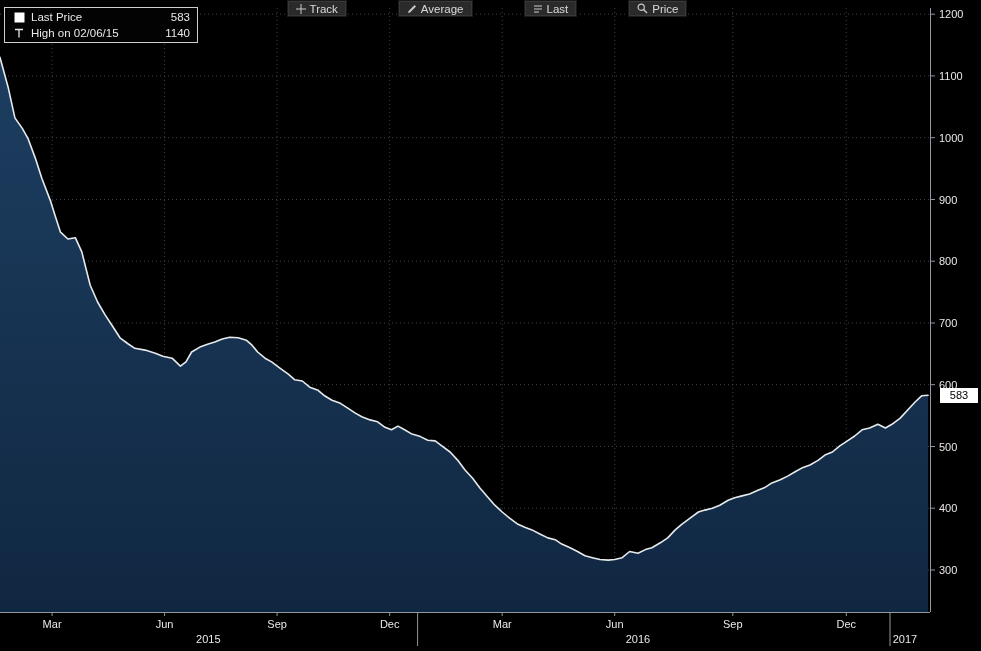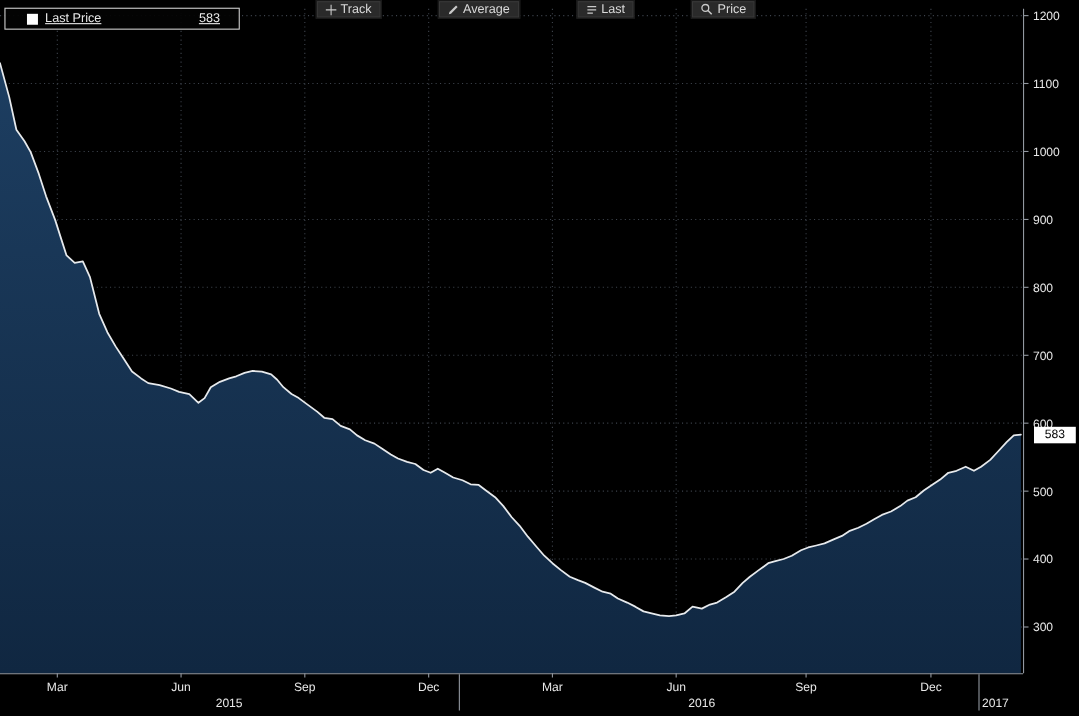--- a/index.html
+++ b/index.html
@@ -7,21 +7,21 @@
   .screen{position:relative;width:981px;height:651px;background:#000;}
   #chart-svg{position:absolute;left:0;top:0;}
   svg text{font-family:"Liberation Sans",sans-serif;}
 
   .toolbar{position:absolute;top:0;left:0;right:51px;height:17px;display:flex;justify-content:center;align-items:center;gap:7px;z-index:5;}
   .tb-btn{display:flex;align-items:center;gap:4px;background:#2a2a2a;border:1px solid #191919;
           box-shadow:inset 0 0 0 1px #383838;color:#d9d9d9;font-size:11.5px;height:15px;padding:0 8px;cursor:pointer;margin-left:44px;}
   .tb-icon{display:flex;align-items:center;}
 
   .legend{position:absolute;left:4px;top:7px;width:188px;background:rgba(3,3,3,0.92);
-          border:1px solid #cfcfcf;z-index:6;color:#e8e8e8;font-size:11.5px;padding:1px 12px;text-decoration:underline;}
+          border:1px solid #cfcfcf;z-index:6;color:#e8e8e8;font-size:11.5px;padding:1px 2px;}
   .legend-row{display:flex;align-items:center;height:16px;padding:0 5px;gap:5px;}
   .legend-marker{width:14px;display:flex;justify-content:center;align-items:center;}
   .legend-label{flex:1;white-space:nowrap;}
   .legend-value{text-align:right;}
 
   .callout{position:absolute;left:940px;width:38px;height:15px;line-height:15px;z-index:7;
            background:#ffffff;color:#000;font-size:11px;text-align:center;}
 </style>
 </head>
 <body>
@@ -144,15 +144,24 @@
   <div class="legend" id="legend">
       <div class="legend-row">
         <span class="legend-marker">
           <svg width="11" height="11">
             <rect x="0.5" y="0.5" width="10" height="10" fill="#ffffff"></rect>
           </svg>
         </span>
         <span class="legend-label">Last Price</span>
         <span class="legend-value">583</span>
       </div>
+      <div class="legend-row">
+        <span class="legend-marker">
+          <svg width="12" height="11">
+            <path d="M2 1.5 H10 M6 1.5 V9.5" stroke="#e8e8e8" stroke-width="1.3" fill="none"></path>
+          </svg>
+        </span>
+        <span class="legend-label">High on 02/06/15</span>
+        <span class="legend-value">1140</span>
+      </div>
     </div>
   <div class="callout" id="callout" style="top: 388px;">583</div>
 </div>
 
 </body></html>

